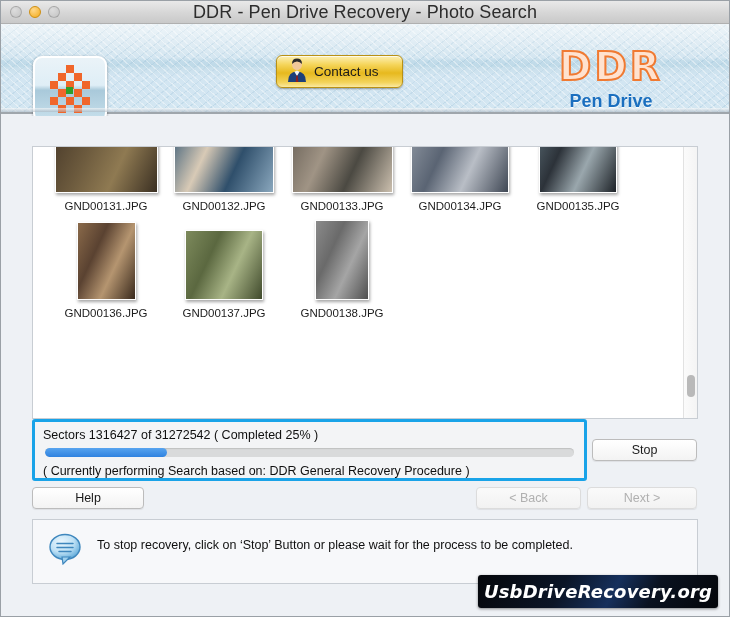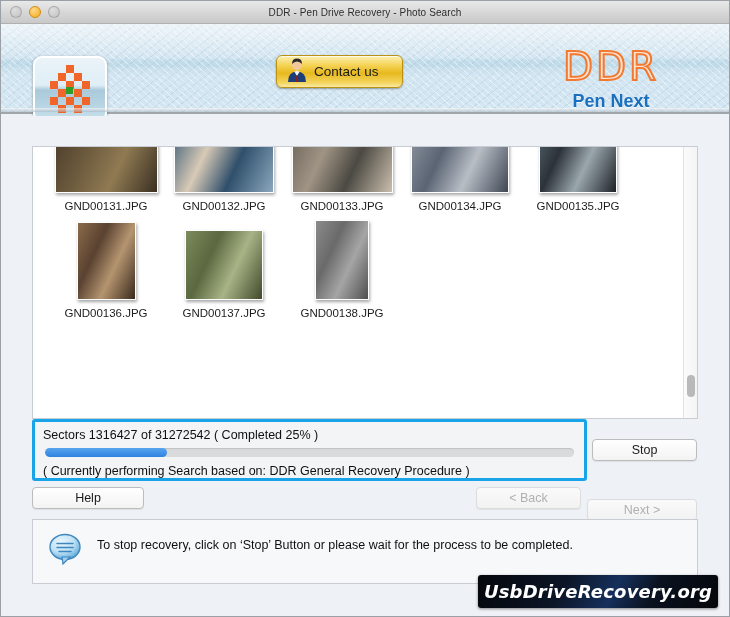--- a/index.html
+++ b/index.html
@@ -24,21 +24,21 @@
     background: linear-gradient(to bottom, #e9e9e9 0%, #d6d6d6 55%, #c9c9c9 100%);
     border-bottom: 1px solid #b0b0b0;
     display: flex; align-items: center;
   }
   .traffic { display: flex; gap: 7px; margin-left: 9px; }
   .light { width: 12px; height: 12px; border-radius: 50%; border: 1px solid rgba(0,0,0,.18); }
   .light.gray { background: radial-gradient(circle at 35% 30%, #dddddd, #c3c3c3); }
   .light.yellow { background: radial-gradient(circle at 35% 30%, #ffd88b, #f3ab1a); border-color: #cf8f12; }
   .title-text {
     position: absolute; left: 0; right: 0; text-align: center;
-    font-size: 10px; color: #2d2d2d; letter-spacing: .1px;
+    font-size: 18px; color: #2d2d2d; letter-spacing: .1px;
   }
 
   
   .header {
     position: relative;
     height: 90px;
     background:
       linear-gradient(to bottom, rgba(255,255,255,.55) 0%, rgba(255,255,255,.05) 42%, rgba(255,255,255,.35) 50%, rgba(255,255,255,.0) 100%),
       repeating-linear-gradient(42deg, rgba(255,255,255,.40) 0px, rgba(255,255,255,.40) 1px, rgba(255,255,255,0) 1px, rgba(255,255,255,0) 5px),
       repeating-linear-gradient(-38deg, rgba(120,170,200,.22) 0px, rgba(120,170,200,.22) 1px, rgba(255,255,255,0) 1px, rgba(255,255,255,0) 7px),
@@ -69,21 +69,21 @@
     border: 1px solid #b99115;
     background: linear-gradient(to bottom, #fdf0b4 0%, #f5d55a 28%, #e7b91e 55%, #f3d35a 85%, #fbe9a2 100%);
     box-shadow: 0 1px 2px rgba(0,0,0,.35), inset 0 1px 0 rgba(255,255,255,.7);
     display: flex; align-items: center; cursor: pointer;
   }
   .contact-btn .person { margin-left: 9px; flex: 0 0 auto; }
   .contact-btn .label { font-size: 13.5px; color: #1b1b1b; margin-left: 6px; }
 
   .brand { position: absolute; right: 18px; top: 23px; text-align: center; width: 200px; }
   .brand .ddr {
-    font-size: 39px; font-weight: normal; letter-spacing: 3px;
+    font-size: 39px; font-weight: bold; letter-spacing: 3px;
     color: #ffe2cf;
     -webkit-text-stroke: 2px #f07a32;
     line-height: 1;
     font-family: "DejaVu Sans", sans-serif;
   }
   .brand .pd {
     margin-top: 5px; font-size: 18px; font-weight: bold; color: #1b6fbf;
     text-shadow: 0 1px 0 rgba(255,255,255,.8);
   }
 
@@ -162,21 +162,21 @@
   .btn.disabled {
     color: #b0b0b0;
     background: linear-gradient(to bottom, #fafafa, #f2f2f2);
     border-color: #dcdcdc;
     cursor: default;
   }
   .btn-stop { left: 591px; top: 323px; width: 105px; height: 22px; }
   .btn-help { left: 31px; top: 371px; width: 112px; }
   .btn-exit { left: 148px; top: 371px; width: 104px; }
   .btn-back { left: 475px; top: 371px; width: 105px; }
-  .btn-next { left: 586px; top: 383px; width: 110px; }
+  .btn-next { left: 586px; top: 371px; width: 110px; }
 
   
   .info-panel {
     position: absolute; left: 31px; top: 403px;
     width: 666px; height: 65px;
     background: #f7f8fa;
     border: 1px solid #c8cdd3;
     display: flex; align-items: flex-start;
   }
   .info-icon { margin: 13px 0 0 16px; flex: 0 0 auto; }
@@ -241,21 +241,21 @@
           <path d="M2 24 Q2 13.5 11 13.5 Q20 13.5 20 24 Z" fill="#1c3f7a"></path>
           <path d="M8.4 13.8 L11 18 L13.6 13.8 L11 12.6 Z" fill="#f4f4f4"></path>
           <path d="M10.3 17.4 L11.7 17.4 L12.3 24 L9.7 24 Z" fill="#8c1d1d"></path>
         </svg>
       </span>
       <span class="label">Contact us</span>
     </div>
 
     <div class="brand">
       <div class="ddr">DDR</div>
-      <div class="pd">Pen Next</div>
+      <div class="pd">Pen Drive</div>
     </div>
   </div>
 
   <div class="body-area" style="position:absolute; left:0; top:115px; right:0; bottom:0;">
 
     <div class="thumb-panel">
       <div class="thumb-scroll">
         <div class="grid" id="thumb-grid">
             <div class="cell">
               <div style="height: 82px; display: flex; align-items: flex-end;">

